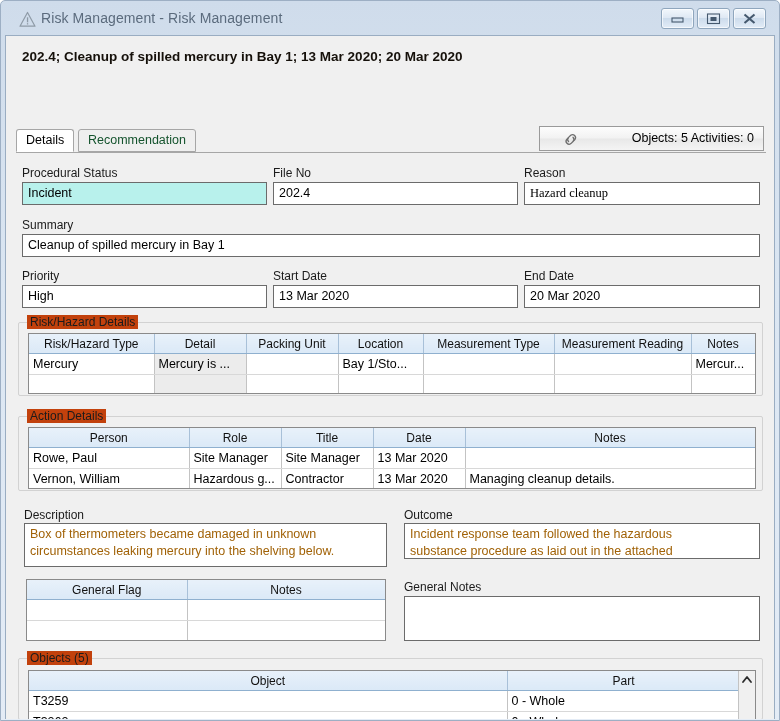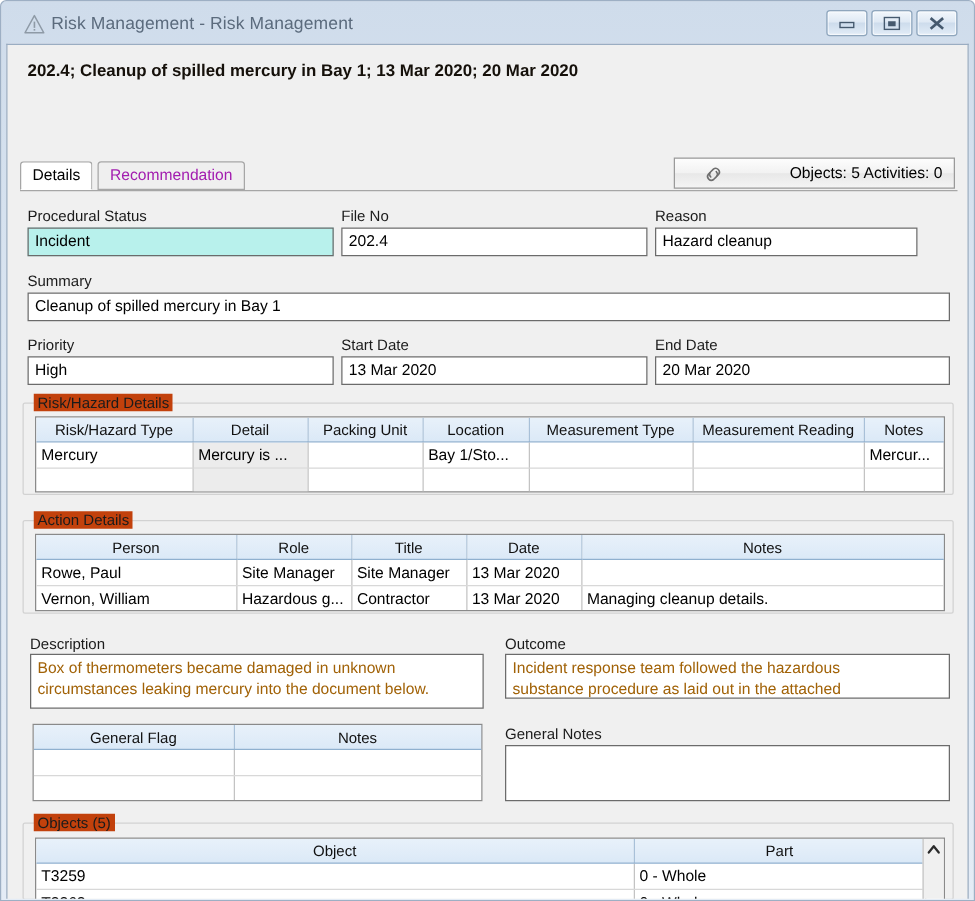--- a/index.html
+++ b/index.html
@@ -97,21 +97,21 @@
   .tab.active {
     left: 0;
     background: #ffffff;
     border-bottom: 1px solid #ffffff;
     z-index: 2;
   }
   .tab.inactive {
     left: 62px;
     background: #efefef;
     border-bottom-color: #a6a6a6;
-    color: #a21caf;
+    color: #14532d;
   }
 
   
   #objbtn {
     position: absolute; right: 10px; top: 90px;
     width: 225px; height: 25px;
     box-sizing: border-box;
     border: 1px solid #9a9a9a;
     background: linear-gradient(to bottom, #fdfdfd 0%, #f2f2f2 48%, #e8e8e8 52%, #f4f4f4 100%);
   }
@@ -283,21 +283,21 @@
       <span id="objbtn-label">Objects: 5  Activities: 0</span>
     </div>
 
     <span class="flabel" style="left:16px; top:130px;">Procedural Status</span>
     <div class="finput highlight" style="left:16px; top:146px; width:245px;">Incident</div>
 
     <span class="flabel" style="left:267px; top:130px;">File No</span>
     <div class="finput" style="left:267px; top:146px; width:245px;">202.4</div>
 
     <span class="flabel" style="left:518px; top:130px;">Reason</span>
-    <div class="finput" style="left:518px; top:146px; width:210px;">Hazard cleanup</div>
+    <div class="finput" style="left:518px; top:146px; width:236px;font-family:Liberation Serif, serif;">Hazard cleanup</div>
 
     <span class="flabel" style="left:16px; top:182px;">Summary</span>
     <div class="finput" style="left:16px; top:198px; width:738px;">Cleanup of spilled mercury in Bay 1</div>
 
     <span class="flabel" style="left:16px; top:233px;">Priority</span>
     <div class="finput" style="left:16px; top:249px; width:245px;">High</div>
 
     <span class="flabel" style="left:267px; top:233px;">Start Date</span>
     <div class="finput" style="left:267px; top:249px; width:245px;">13 Mar 2020</div>
 
@@ -388,21 +388,21 @@
             <td>13 Mar 2020</td>
             <td>Managing cleanup details.</td>
           </tr>
         </tbody>
       </table>
     </div>
 
     <span class="flabel" style="left:18px; top:472px;">Description</span>
     <div class="tarea" style="left:18px; top:487px; width:363px; height:44px;">
       <div>Box of thermometers became damaged in unknown</div>
-      <div>circumstances leaking mercury into the document below.</div>
+      <div>circumstances leaking mercury into the shelving below.</div>
     </div>
 
     <span class="flabel" style="left:398px; top:472px;">Outcome</span>
     <div class="tarea" style="left:398px; top:487px; width:356px; height:36px;">
       <div>Incident response team followed the hazardous</div>
       <div>substance procedure as laid out in the attached</div>
       <div>document.</div>
     </div>
 
     <div class="grid" style="left:20px; top:543px; width:360px; height:62px;">

